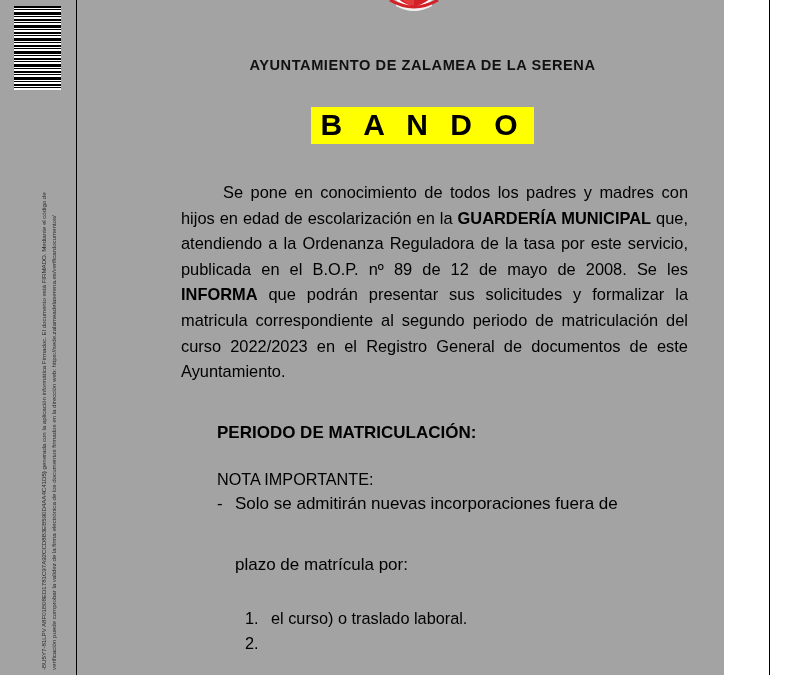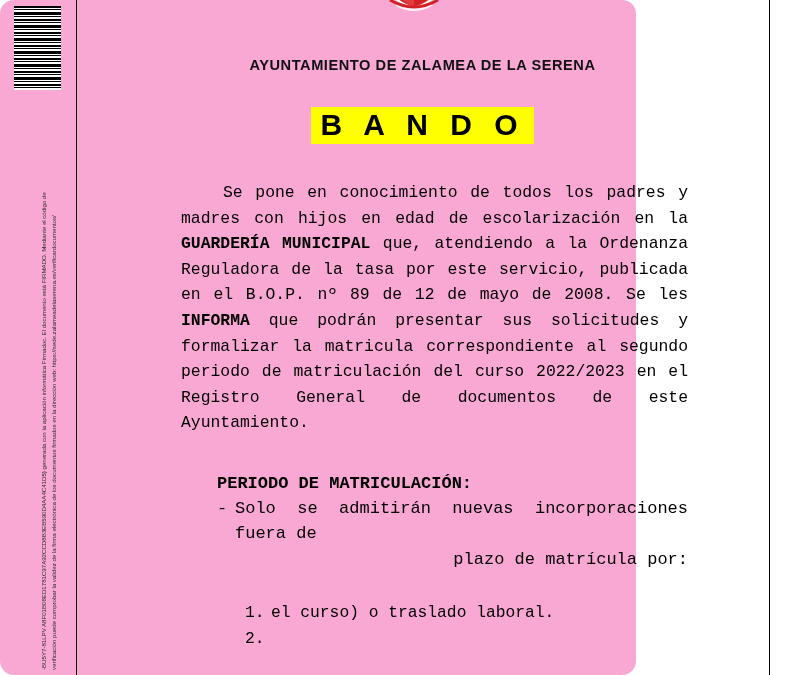--- a/index.html
+++ b/index.html
@@ -13,23 +13,22 @@
     overflow: hidden;
     font-family: "Liberation Sans", sans-serif;
     color: #000000;
     position: relative;
   }
 
   
   #page {
     position: absolute;
     left: 0; top: 0;
-    width: 636px; height: 675px;
-    background: #f9a8d4;
-    border-radius: 14px;
+    width: 724px; height: 675px;
+    background: #a3a3a3;
   }
   .edge-line {
     position: absolute;
     top: 0;
     width: 0;
     height: 675px;
     border-left: 1.6px solid #000;
   }
   .edge-line.left  { left: 76px; }
   .edge-line.right { left: 769px; }
@@ -115,21 +114,20 @@
     letter-spacing: 7px;
     line-height: 1.05;
     color: #000;
   }
 
   #body-block {
     position: absolute;
     left: 105px;
     top: 180px;
     width: 507px;
-    font-family: Liberation Mono, monospace;
   }
 
   p.para {
     margin: 0;
     text-align: justify;
     text-justify: inter-word;
     font-size: 16.4px;
     line-height: 25.6px;
     text-indent: 42px;
   }
@@ -185,21 +183,21 @@
     line-height: 25.4px;
     text-align: justify;
     text-justify: inter-word;
   }
   ul.dashed > li::before {
     content: "-";
     position: absolute;
     left: 0;
     top: 0;
   }
-  ul.dashed > li span.lastline { display: block; text-align: right; }
+  ul.dashed > li span.lastline { display: block; text-align: left; margin-top: 36px; }
 
   ol.numbered {
     margin: 0;
     padding: 0 0 0 64px;
     list-style: none;
     counter-reset: numitem;
   }
   ol.numbered > li {
     position: relative;
     padding-left: 26px;
@@ -248,20 +246,21 @@
       <span id="bando">B A N D O</span>
     </div>
 
     <div id="body-block">
 
       <p class="para"><span>Se pone en conocimiento de todos los padres y madres con hijos en edad de escolarización en la </span><b>GUARDERÍA MUNICIPAL</b><span> que, atendiendo a la Ordenanza Reguladora de la tasa por este servicio, publicada en el B.O.P. nº 89 de 12 de mayo de 2008. Se les </span><b>INFORMA</b><span> que podrán presentar sus solicitudes y formalizar la matricula correspondiente    al segundo periodo de matriculación del curso 2022/2023 en el Registro General de documentos de este Ayuntamiento.</span></p>
 
       <h2 class="section-head">PERIODO DE MATRICULACIÓN:</h2>
 
 
+      <h3 class="note-head">NOTA IMPORTANTE:</h3>
 
       <ul class="dashed">
         <li><span>Solo se admitirán nuevas incorporaciones fuera de</span>
           <span class="lastline">plazo de matrícula por:</span>
         </li>
       </ul>
 
       <ol class="numbered">
         <li>
           <span class="lastline">el curso) o traslado laboral.</span>

